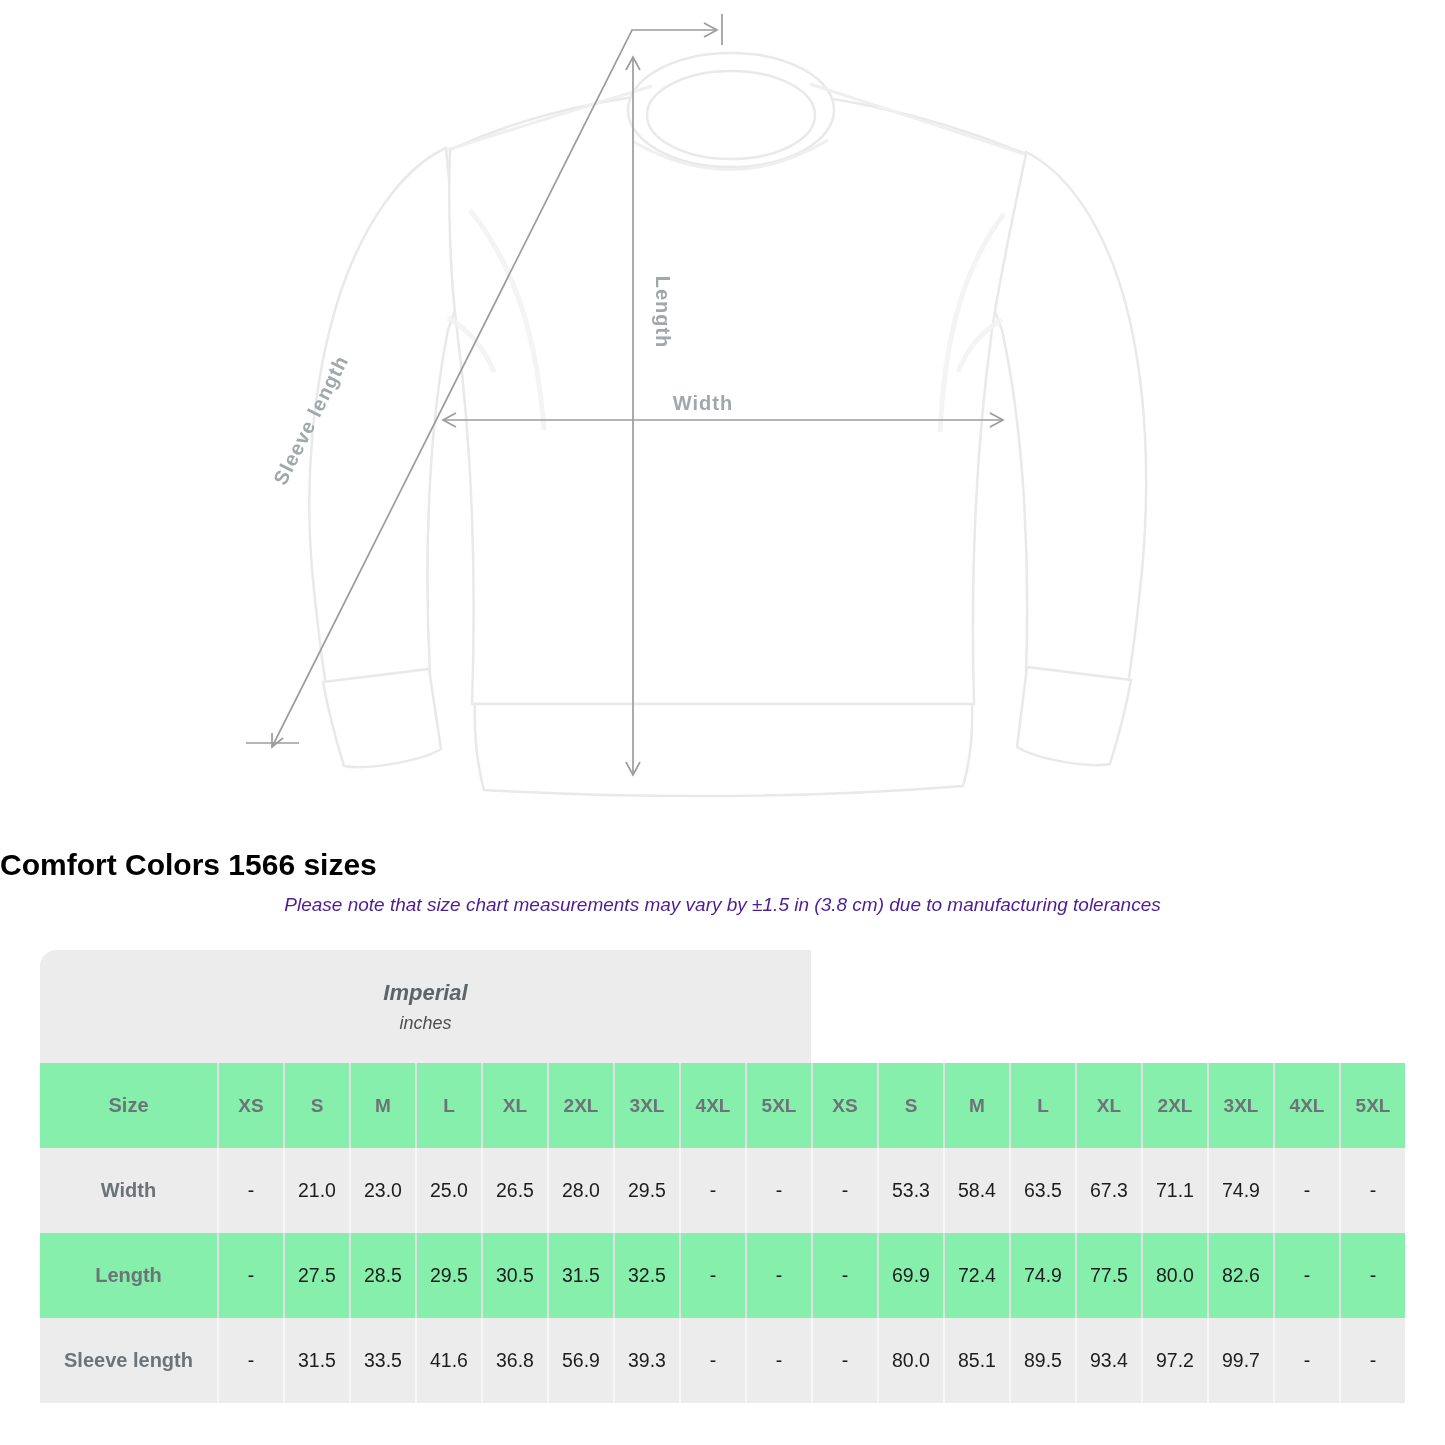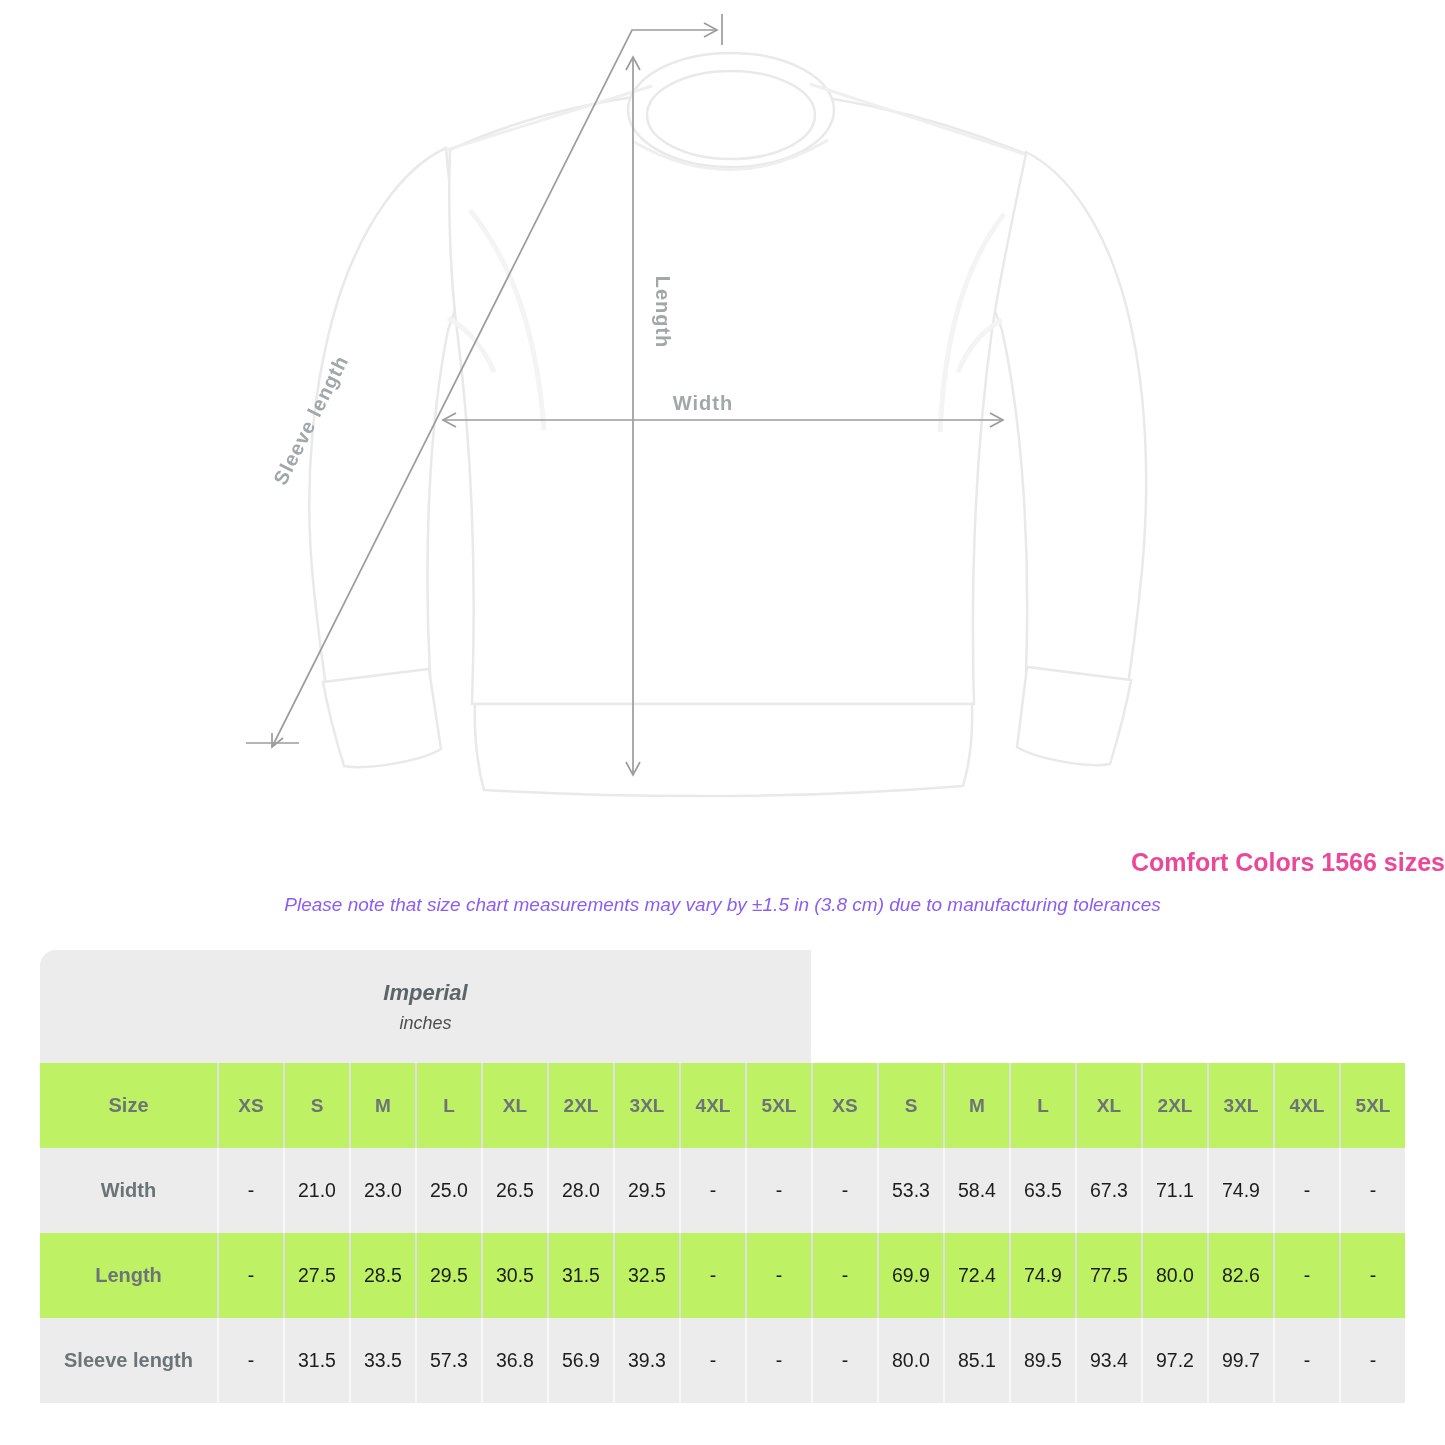--- a/index.html
+++ b/index.html
@@ -18,25 +18,25 @@
   .shade   { fill:none; stroke:#f3f3f3; stroke-width:5; opacity:.9; }
   .mline   { fill:none; stroke:#9c9c9c; stroke-width:1.7; }
   .diag-label {
     font-family:"Liberation Sans","DejaVu Sans",sans-serif;
     font-size:20px; font-weight:bold; fill:#a2a7aa; letter-spacing:1px;
   }
 
   
   .chart-title {
     position:absolute; top:848px; left:0; width:100%;
-    text-align:right; font-size:25px; font-weight:bold; color:#ec4899;
+    text-align:left; font-size:30px; font-weight:bold; color:#000000;
   }
   .chart-note {
     position:absolute; top:894px; left:0; width:100%;
-    text-align:center; font-size:19px; font-style:italic; color:#8b5cf6;
+    text-align:center; font-size:19px; font-style:italic; color:#4c1d95;
   }
 
   
   #size-table { position:absolute; left:40px; top:950px; width:1365px; }
 
   .band { display:grid; grid-template-columns:771px 594px; height:113px; }
   .band-half {
     background:#ececec; display:flex; flex-direction:column;
     align-items:center; justify-content:center; gap:7px;
   }
@@ -44,21 +44,21 @@
   .band-right { border-top-right-radius:16px; }
   .unit-name { font-size:22px; font-weight:bold; font-style:italic; color:#5e6569; }
   .unit-sub  { font-size:18px; font-style:italic; color:#4e4e4e;text-align:center; }
 
   .row { display:grid; grid-template-columns:177px repeat(18,1fr); height:85px; }
   .cell {
     display:flex; align-items:center; justify-content:center;
     border-left:2px solid transparent;
   }
   .row .cell:first-child { border-left:none; }
-  .row-white { background:#bef264; }
+  .row-white { background:#86efac; }
   .row-gray  { background:#ececec; }
   .row-white .cell + .cell { border-left-color:#e0e0e0; }
   .row-gray  .cell + .cell { border-left-color:#f7f7f7; }
 
   .label { font-weight:bold; color:#6d7478; font-size:20px; }
   .sz    { font-weight:bold; color:#6d7478; font-size:19px; }
   .val   { color:#1d1d1d; font-size:19.5px; }
 
   .row-last .cell:first-child { border-bottom-left-radius:16px; }
   .row-last .cell:last-child  { border-bottom-right-radius:16px; }
@@ -199,21 +199,21 @@
     <div class="cell val">82.6</div>
     <div class="cell val">-</div>
     <div class="cell val">-</div>
   </div>
 
   <div class="row row-gray row-last">
     <div class="cell label">Sleeve length</div>
     <div class="cell val">-</div>
     <div class="cell val">31.5</div>
     <div class="cell val">33.5</div>
-    <div class="cell val">57.3</div>
+    <div class="cell val">41.6</div>
     <div class="cell val">36.8</div>
     <div class="cell val">56.9</div>
     <div class="cell val">39.3</div>
     <div class="cell val">-</div>
     <div class="cell val">-</div>
     <div class="cell val">-</div>
     <div class="cell val">80.0</div>
     <div class="cell val">85.1</div>
     <div class="cell val">89.5</div>
     <div class="cell val">93.4</div>

